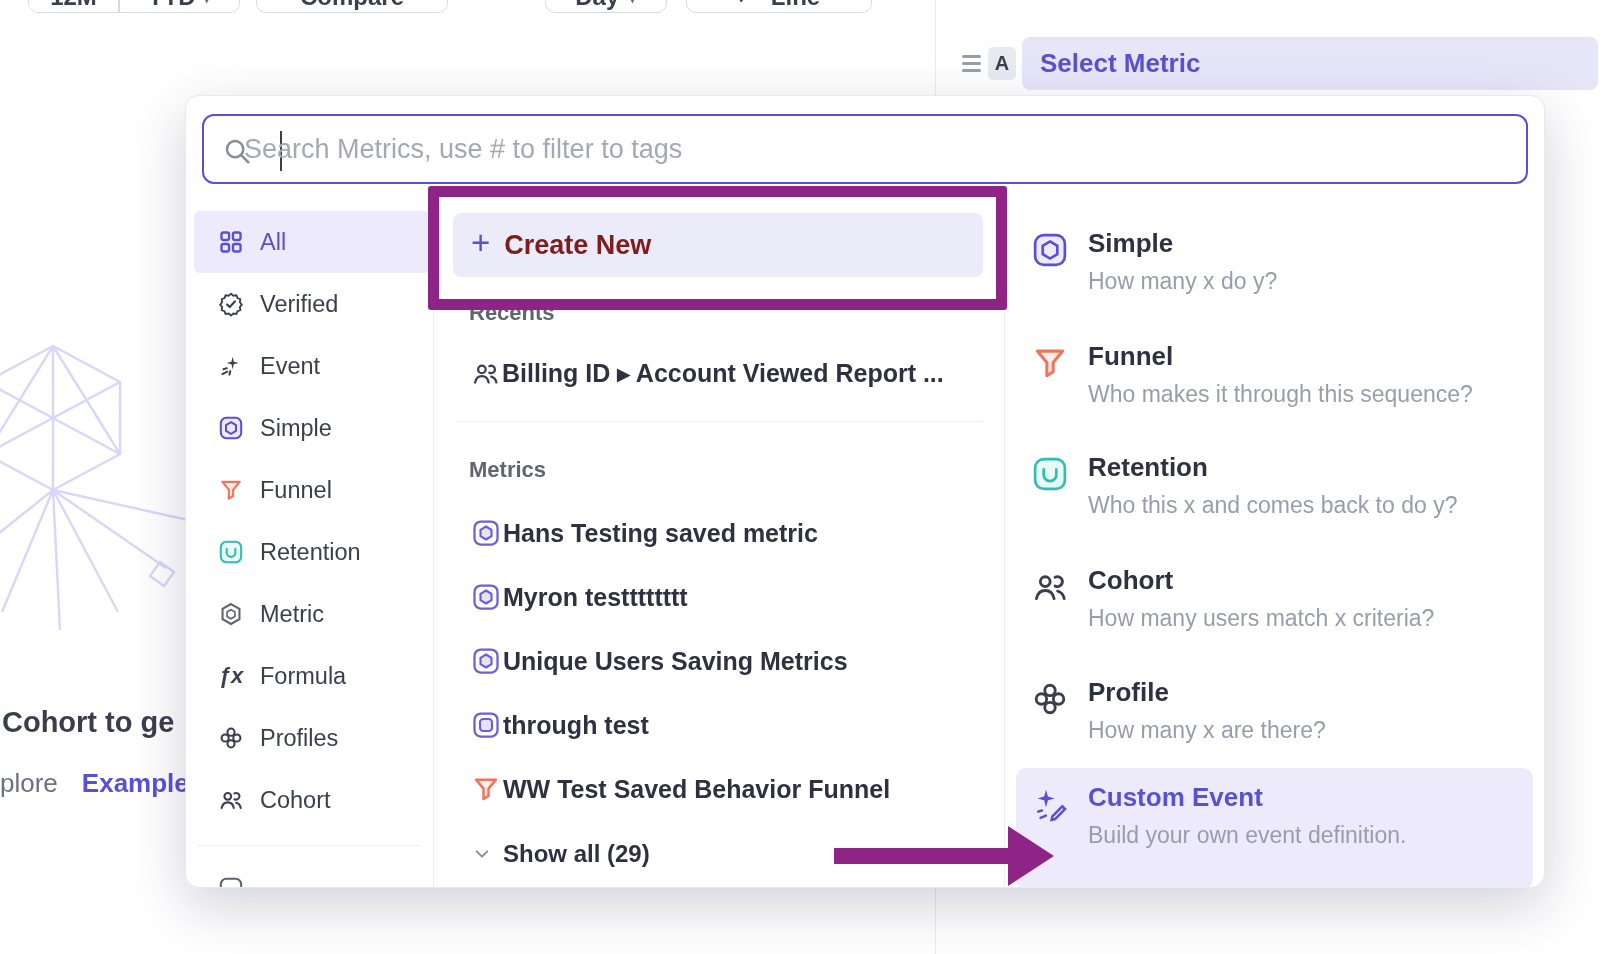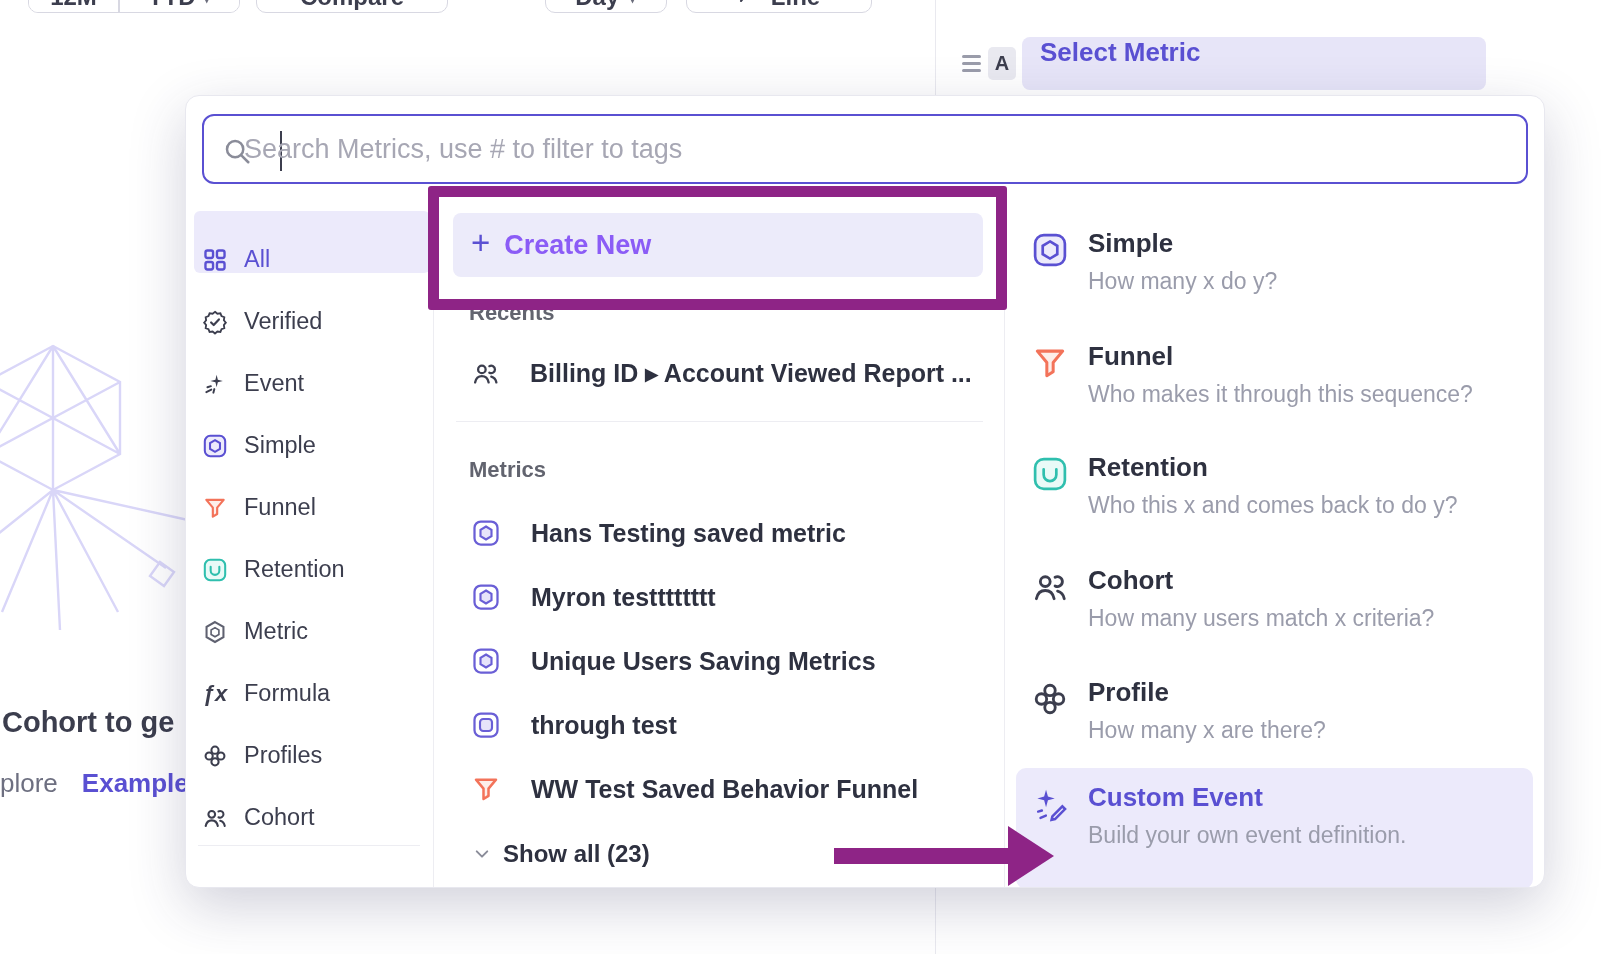--- a/index.html
+++ b/index.html
@@ -15,22 +15,22 @@
   .seg{padding:0;align-items:stretch;gap:0;overflow:hidden}
   .seg-cell{display:flex;align-items:flex-end;justify-content:center;padding-bottom:1px;gap:7px;background:#fff;border:none;font:inherit;color:inherit;cursor:pointer}
   .seg-div{width:1.5px;background:#d8d8e2}
   .caret{font-size:17px;color:#6b6d7c;line-height:26px}
 
   
   .hamburger{position:absolute;left:962px;top:55px;display:flex;flex-direction:column;gap:4.5px;cursor:pointer}
   .hamburger i{display:block;width:19px;height:2.6px;border-radius:2px;background:#9a9caa}
   .letter-badge{position:absolute;left:988px;top:47px;width:28px;height:33px;background:#e9e9f0;border-radius:5px;
     display:flex;align-items:center;justify-content:center;font-size:20px;font-weight:700;color:#3c3e4e}
-  .select-metric{position:absolute;left:1022px;top:37px;width:464px;height:53px;background:#e7e5f8;border-radius:8px;
-    display:flex;padding-left:18px;font-size:26px;font-weight:700;color:#5a50d2;cursor:pointer}
+  .select-metric{position:absolute;left:1022px;top:37px;width:576px;height:53px;background:#e7e5f8;border-radius:8px;
+    display:flex;align-items:center;padding-left:18px;font-size:26px;font-weight:700;color:#5a50d2;cursor:pointer}
 
   
   .v-divider{position:absolute;left:935px;top:0;width:1px;height:954px;background:#e9e9ef}
   .headline{position:absolute;left:2px;top:706px;font-size:29px;font-weight:700;color:#3b3d4d;white-space:nowrap}
   .explore{position:absolute;left:0;top:768px;font-size:26px;color:#6d6f80;white-space:nowrap}
   .explore a{color:#5a50d2;font-weight:700;text-decoration:none;margin-left:24px;cursor:pointer}
 
   
   .modal{position:absolute;left:185px;top:95px;width:1360px;height:793px;background:#fff;border:1px solid #e8e8ef;
     border-radius:14px;box-shadow:0 18px 55px rgba(45,45,90,.22);overflow:hidden;z-index:10}
@@ -38,34 +38,34 @@
   .search-box svg{position:absolute;left:18px;top:20px}
   .search-caret{position:absolute;left:76px;top:15px;width:2px;height:40px;background:#3c3e4e}
   .search-input{position:absolute;left:0;top:0;width:100%;height:100%;border:none;outline:none;background:transparent;
     padding-left:40px;font-family:"Liberation Sans",sans-serif;font-size:27px;color:#2e3140}
   .search-input::placeholder{color:#a7a7b4}
 
   .vline{position:absolute;top:100px;height:693px;width:1px;background:#ededf2}
 
   
   .cat-list{position:absolute;left:0;top:115px;width:246px}
-  .cat-row{height:62px;margin:0 2px 0 8px;padding-left:8px;display:flex;align-items:flex-end;gap:16px;border-radius:6px;cursor:pointer}
+  .cat-row{height:62px;margin:0 2px 0 8px;padding-left:24px;display:flex;align-items:center;gap:16px;border-radius:6px;cursor:pointer}
   .cat-row.active{background:#eceafb}
   .cat-label{font-size:23.5px;color:#3c3e4e}
   .cat-row.active .cat-label{color:#5a50d2;font-weight:500}
   .cat-div{height:1px;background:#ededf2;margin:14px 12px 12px 12px}
   .fx{font-style:italic;font-weight:600;font-size:22px;color:#3c3e4e;width:26px;text-align:center}
 
   
   .create-new{position:absolute;left:267px;top:117px;width:530px;height:64px;background:#ecebfa;border-radius:8px;
     display:flex;align-items:center;padding-left:18px;gap:14px;cursor:pointer}
   .plus{font-size:33px;font-weight:400;color:#5a50d2;line-height:30px;margin-top:-4px}
-  .create-label{font-size:27px;font-weight:700;color:#8b5cf6}
+  .create-label{font-size:27px;font-weight:700;color:#7f1d1d}
   .sec-header{position:absolute;left:283px;font-size:22px;font-weight:700;color:#62646f}
-  .mid-row{position:absolute;left:267px;width:530px;height:64px;display:flex;align-items:center;gap:30px;padding-left:18px;border-radius:8px;cursor:pointer;white-space:nowrap}
+  .mid-row{position:absolute;left:267px;width:530px;height:64px;display:flex;align-items:center;gap:2px;padding-left:18px;border-radius:8px;cursor:pointer;white-space:nowrap}
   .mid-label{font-size:25px;font-weight:700;color:#2e3140;overflow:hidden;text-overflow:ellipsis}
   .mid-div{position:absolute;left:270px;top:325px;width:527px;height:1px;background:#ededf2}
   .show-all{position:absolute;left:287px;top:740px;height:36px;display:flex;align-items:center;gap:12px;cursor:pointer}
   .show-all span{font-size:24px;font-weight:700;color:#2e3140}
 
   
   .t-row{position:absolute;left:830px;width:517px;height:104px;display:flex;gap:17px;padding:14px 16px 0 15px;border-radius:10px;cursor:pointer}
   .t-row.highlight{background:#eceafb;height:121px}
   .t-icon{flex:0 0 40px;padding-top:3px}
   .t-title{font-size:26px;font-weight:700;color:#2e3140;margin-bottom:9px}
@@ -324,21 +324,21 @@
         </span>
       <span class="mid-label">WW Test Saved Behavior Funnel</span>
     </div>
 
     <div class="show-all">
       <span class="icon">
           <svg width="18" height="18" viewBox="0 0 24 24">
             <path d="M5 8.5l7 7 7-7" fill="none" stroke="#8a8c99" stroke-width="2.6" stroke-linecap="round" stroke-linejoin="round"></path>
           </svg>
         </span>
-      <span>Show all (23)</span>
+      <span>Show all (29)</span>
     </div>
 
     <div class="t-row" style="top:118px">
       <span class="t-icon"><svg width="38" height="38" viewBox="0 0 24 24">
             <rect x="2.6" y="2.6" width="18.8" height="18.8" rx="5.5" fill="#edebfb" stroke="#5a50d2" stroke-width="1.7"></rect>
             <path d="M12 6.6l4.6 2.7v5.4L12 17.4l-4.6-2.7V9.3z" fill="none" stroke="#5a50d2" stroke-width="1.7"></path>
           </svg></span>
       <span>
           <div class="t-title">Simple</div>
           <div class="t-desc">How many x do y?</div>

